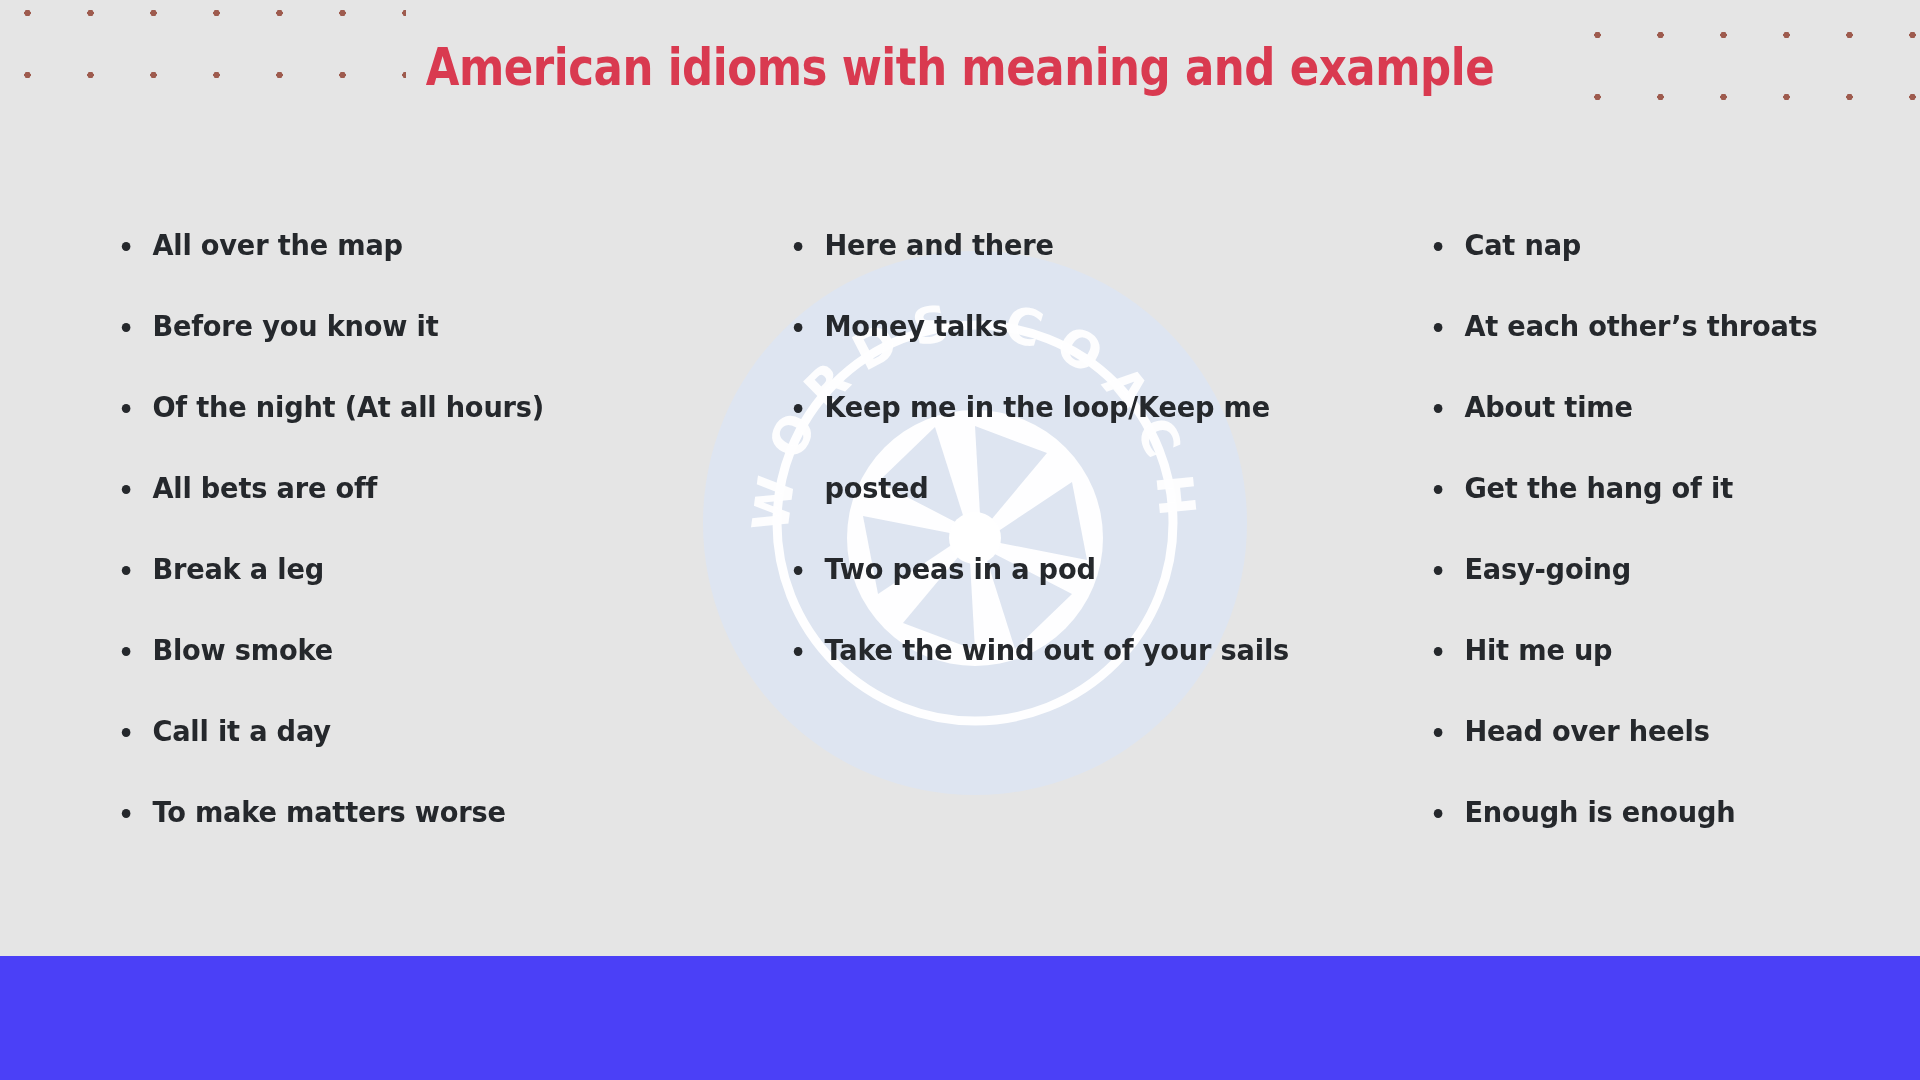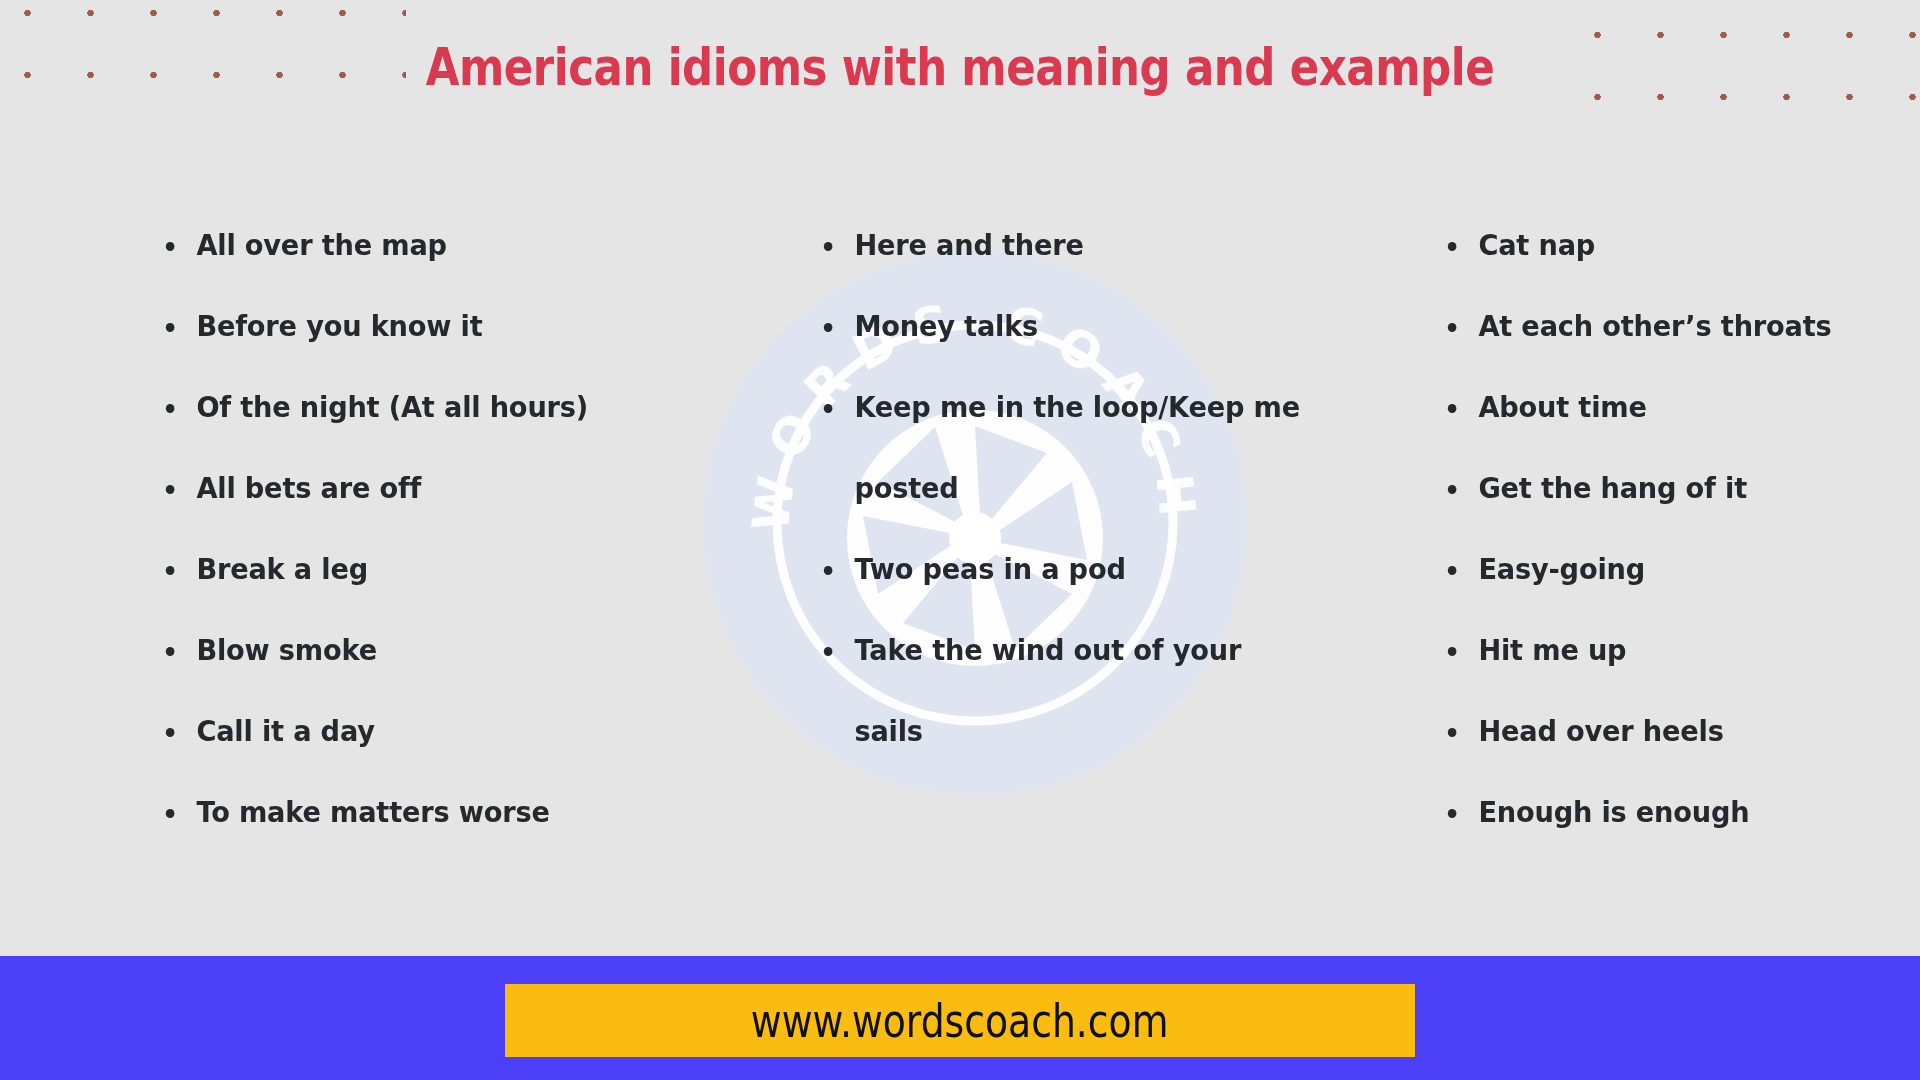--- a/index.html
+++ b/index.html
@@ -64,21 +64,20 @@
     transform-origin:center top;
   }
 
   
   #columns {
     position:absolute;
     left:0; top:205px;
     width:1920px; height:680px;
     display:flex;
     align-items:flex-start;
-    padding-left:44px;
   }
   .column {
     position:relative;
     z-index:3;
   }
   #col-1 { width:610px; padding-left:118px; }
   #col-2 { width:600px; padding-left:110px; }
   #col-3 { width:710px; padding-left:180px; }
 
   .column ul { list-style:none; }
@@ -207,17 +206,14 @@
         <li class="idiom-item">Easy-going</li>
         <li class="idiom-item">Hit me up</li>
         <li class="idiom-item">Head over heels</li>
         <li class="idiom-item">Enough is enough</li>
       </ul>
     </div>
 
   </div>
 
   <div id="footer-bar"></div>
-  <div id="url-box">
-    <span id="url-text">www.wordscoach.com</span>
-  </div>
 
 </div>
 
 </body></html>

